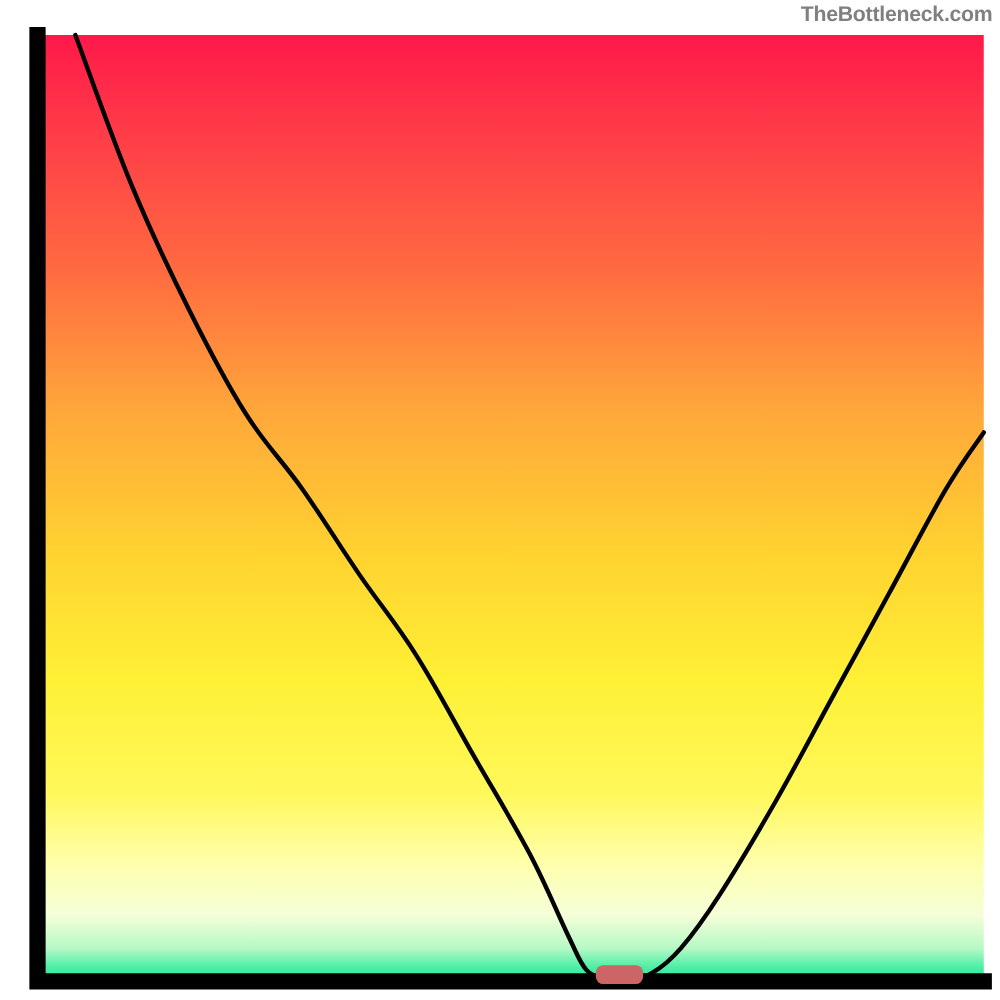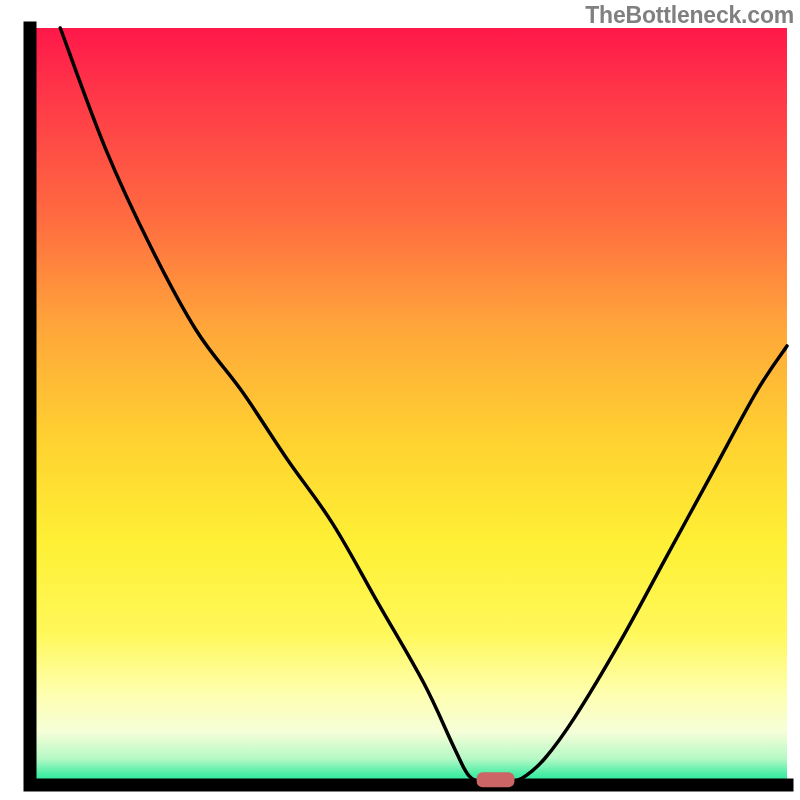--- a/index.html
+++ b/index.html
@@ -13,21 +13,21 @@
   .chart-wrap {
     position: relative;
     width: 800px;
     height: 800px;
   }
   .attribution {
     position: absolute;
     top: 2px;
     right: 6px;
     font-family: Arial, Helvetica, sans-serif;
-    font-size: 23px;
+    font-size: 17px;
     font-weight: 700;
     color: #808080;
     letter-spacing: -0.2px;
   }
   svg.chart {
     position: absolute;
     left: 0;
     top: 0;
     width: 800px;
     height: 800px;

